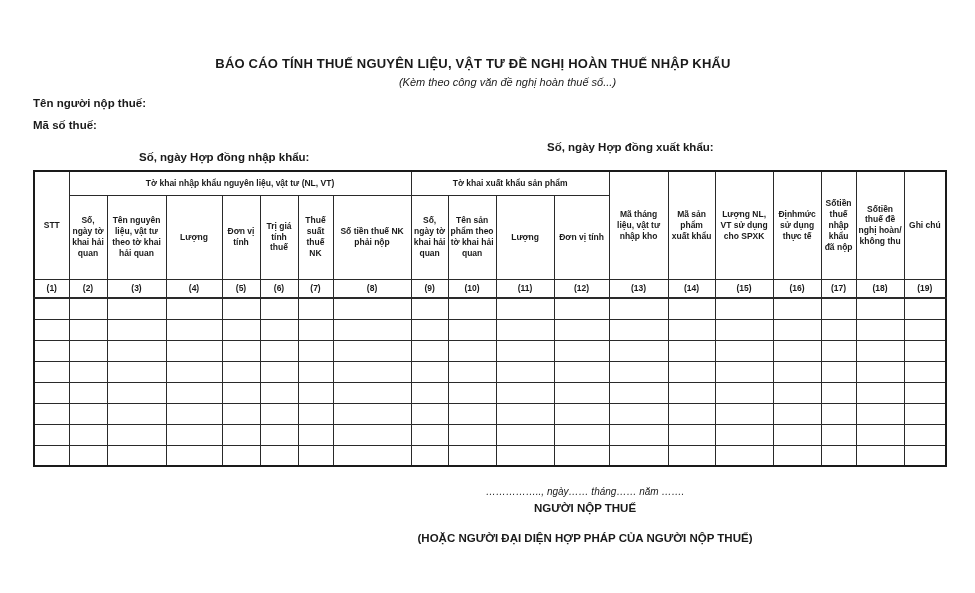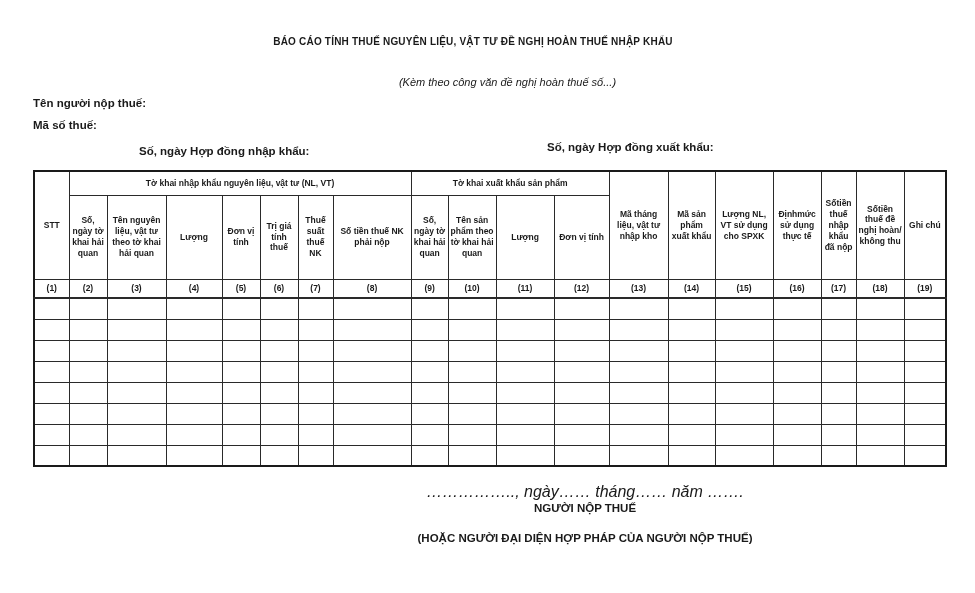--- a/index.html
+++ b/index.html
@@ -5,31 +5,31 @@
   * { margin:0; padding:0; box-sizing:border-box; }
   html,body { background:#ffffff; }
   body {
     width:975px; height:593px;
     position:relative;
     font-family:"Liberation Sans","DejaVu Sans",sans-serif;
     color:#1a1a1a;
     overflow:hidden;
   }
   .doc-title {
-    position:absolute; top:36px; left:0; width:946px;
-    text-align:center; font-weight:bold; font-size:10px; letter-spacing:.2px;
+    position:absolute; top:56px; left:0; width:946px;
+    text-align:center; font-weight:bold; font-size:13px; letter-spacing:.2px;
   }
   .doc-subtitle {
     position:absolute; top:76px; left:0; width:975px;
     text-align:center; font-style:italic; font-size:11px;padding-left:40px;
   }
   .lbl { position:absolute; font-weight:bold; font-size:11.5px; }
   .lbl-taxpayer { left:33px; top:97px; }
   .lbl-taxcode  { left:33px; top:119px; }
-  .lbl-imp      { left:139px; top:145px; }
+  .lbl-imp      { left:139px; top:151px; }
   .lbl-exp      { left:522px; top:141px;margin-left:25px; }
 
   table.report {
     position:absolute; left:33px; top:170px; width:912px;
     border-collapse:collapse; table-layout:fixed;
     border:2px solid #1a1a1a;
   }
   table.report th, table.report td {
     border:1px solid #2a2a2a;
     text-align:center; vertical-align:middle;
@@ -41,21 +41,21 @@
   tr.group-row th { height:24px; }
   tr.sub-row th { height:84px; }
   th.stt-cell { font-size:9.5px; }
   tr.num-row td { height:19px; font-weight:bold; border-bottom-width:2px; }
   tbody.grid td { height:21px; }
 
   .footer-block {
     position:absolute; left:300px; top:484px; width:570px;
     text-align:center;
   }
-  .footer-date { font-style:italic; font-size:16px; line-height:16px; }
+  .footer-date { font-style:italic; font-size:10px; line-height:16px; }
   .footer-signer { font-weight:bold; font-size:11.5px; line-height:17px;text-align:center; }
   .footer-signer-sub { font-weight:bold; font-size:11.5px; line-height:17px;margin-top:13px; }
   .footer-note { font-style:italic; font-size:11px; line-height:16px; }
 </style>
 </head>
 <body>
 
 <div class="doc-title">BÁO CÁO TÍNH THUẾ NGUYÊN LIỆU, VẬT TƯ ĐỀ NGHỊ HOÀN THUẾ NHẬP KHẨU</div>
 <div class="doc-subtitle">(Kèm theo công văn đề nghị hoàn thuế số...)</div>
 

